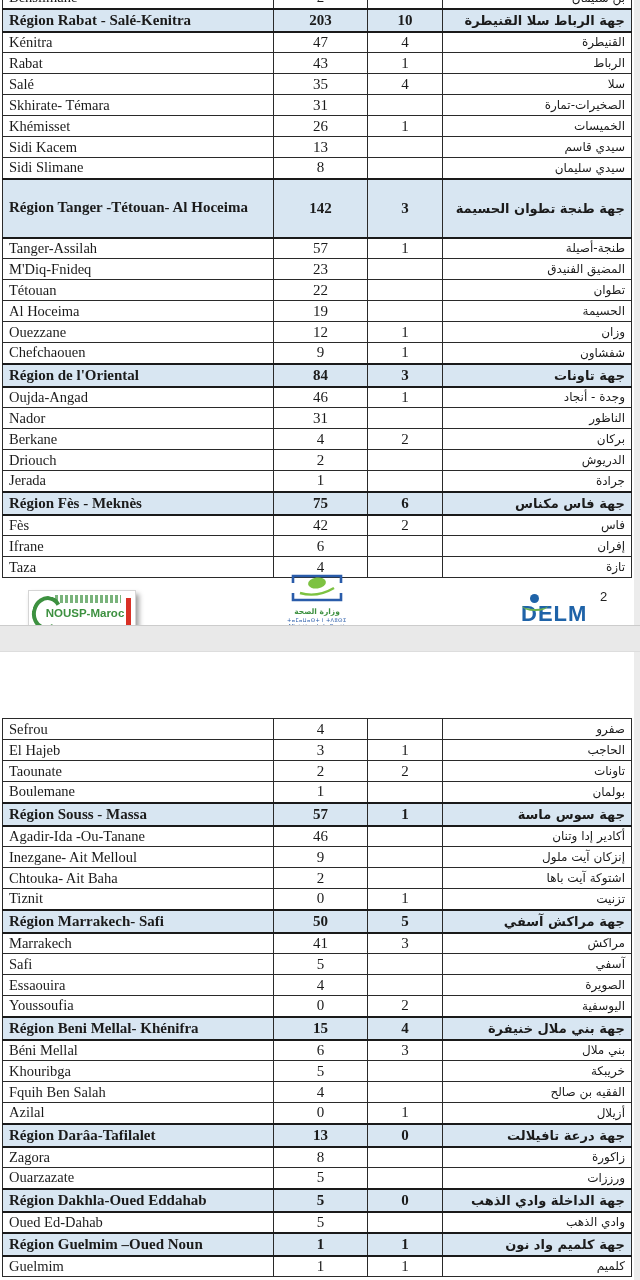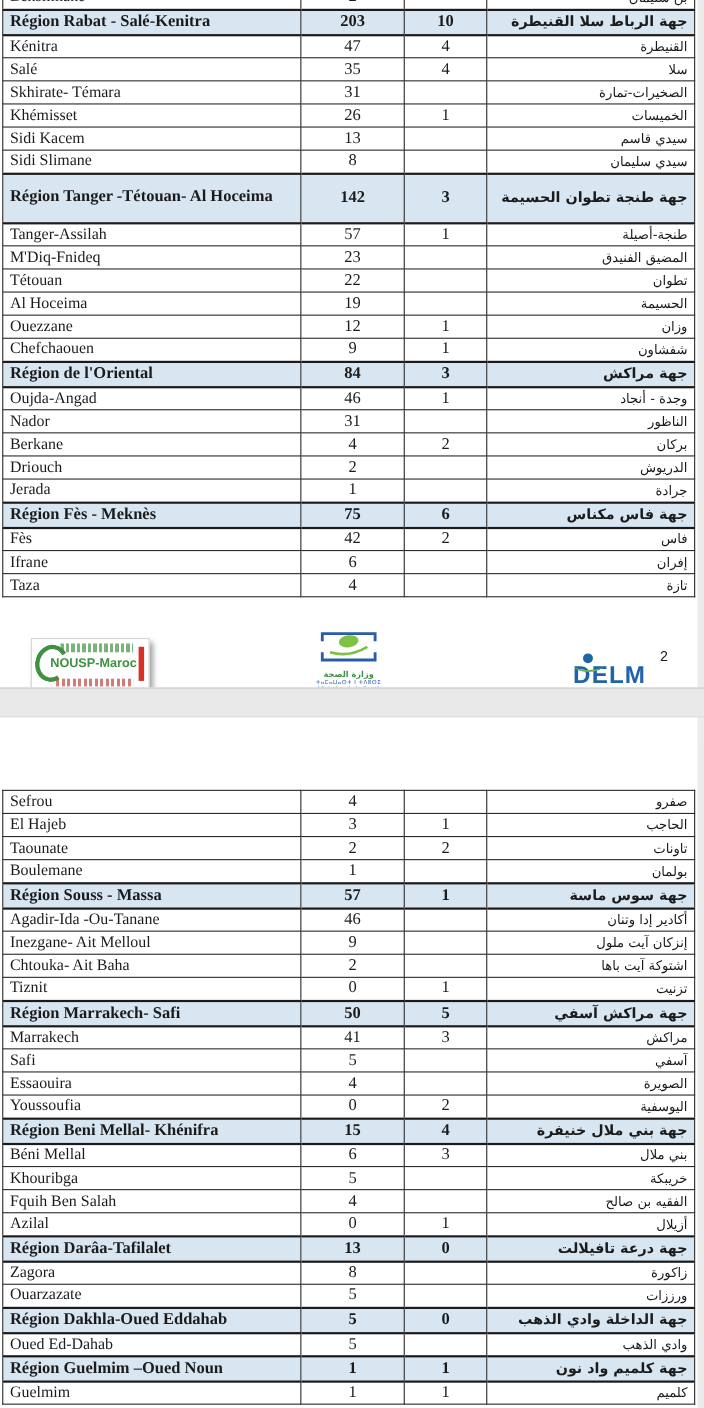--- a/index.html
+++ b/index.html
@@ -16,28 +16,28 @@
     width:629px;}
   .datatable td{border:1px solid #2a2a2a;font-family:"Liberation Serif",serif;
     font-size:14.5px;color:#1b1b1b;height:21px;padding:0 6px;box-sizing:border-box;
     white-space:nowrap;overflow:hidden;vertical-align:middle;}
   .datatable td.num{text-align:center;padding:0 2px;font-size:15px;}
   .datatable td.ar{text-align:right;direction:rtl;
     font-family:"DejaVu Sans",sans-serif;font-size:12px;}
   .datatable tr.region td{background:#d8e6f2;font-weight:700;font-size:15px;height:23px;
     border-top:2px solid #1a1a1a;border-bottom:2px solid #1a1a1a;}
   .datatable tr.region td.ar{font-size:13px;margin-left:40px;}
-  .datatable tr.tall td{height:45px;}
+  .datatable tr.tall td{height:59px;}
   .datatable tr.tall td.fr{white-space:normal;line-height:1.3;}
   #table-p1{top:-13px;}
   #table-p2{top:46px;}
 
   
   .footer{position:absolute;left:0;top:572px;width:634px;height:53px;}
-  .nousp{position:absolute;left:28px;top:8px;width:106px;height:46px;background:#ffffff;
+  .nousp{position:absolute;left:28px;top:18px;width:106px;height:46px;background:#ffffff;
     border:1px solid #d5d5d5;box-shadow:3px 4px 5px rgba(0,0,0,.38);overflow:hidden;}
   .nousp-arc{position:absolute;left:3px;top:5px;width:30px;height:34px;border:4px solid #3d9140;
     border-radius:50%;border-right-color:transparent;box-sizing:border-box;transform:rotate(14deg);}
   .nousp-label{position:absolute;left:13px;top:16px;width:86px;text-align:center;
     font-family:"Liberation Sans",sans-serif;font-weight:700;font-size:11.5px;color:#3d9140;}
   .nousp-redbar{position:absolute;right:4px;top:7px;width:5px;height:31px;background:#d93025;}
   .nousp-topline{position:absolute;left:26px;top:4px;width:66px;height:8px;
     background:repeating-linear-gradient(90deg,#4d9a50 0 3px,#ffffff00 3px 5px);opacity:.75;}
   .nousp-botline{position:absolute;left:22px;top:36px;width:70px;height:7px;
     background:repeating-linear-gradient(90deg,#c0504d 0 3px,#ffffff00 3px 5px);opacity:.75;}
@@ -88,20 +88,26 @@
             <td class="num">10</td>
             <td class="ar">جهة الرباط سلا القنيطرة</td>
           </tr>
           <tr class="city">
             <td class="fr">Kénitra</td>
             <td class="num">47</td>
             <td class="num">4</td>
             <td class="ar">القنيطرة</td>
           </tr>
           <tr class="city">
+            <td class="fr">Rabat</td>
+            <td class="num">43</td>
+            <td class="num">1</td>
+            <td class="ar">الرباط</td>
+          </tr>
+          <tr class="city">
             <td class="fr">Salé</td>
             <td class="num">35</td>
             <td class="num">4</td>
             <td class="ar">سلا</td>
           </tr>
           <tr class="city">
             <td class="fr">Skhirate- Témara</td>
             <td class="num">31</td>
             <td class="num"></td>
             <td class="ar">الصخيرات-تمارة</td>
@@ -163,21 +169,21 @@
           <tr class="city">
             <td class="fr">Chefchaouen</td>
             <td class="num">9</td>
             <td class="num">1</td>
             <td class="ar">شفشاون</td>
           </tr>
           <tr class="region">
             <td class="fr">Région de l'Oriental</td>
             <td class="num">84</td>
             <td class="num">3</td>
-            <td class="ar">جهة مراكش</td>
+            <td class="ar">جهة تاونات</td>
           </tr>
           <tr class="city">
             <td class="fr">Oujda-Angad</td>
             <td class="num">46</td>
             <td class="num">1</td>
             <td class="ar">وجدة - أنجاد</td>
           </tr>
           <tr class="city">
             <td class="fr">Nador</td>
             <td class="num">31</td>

